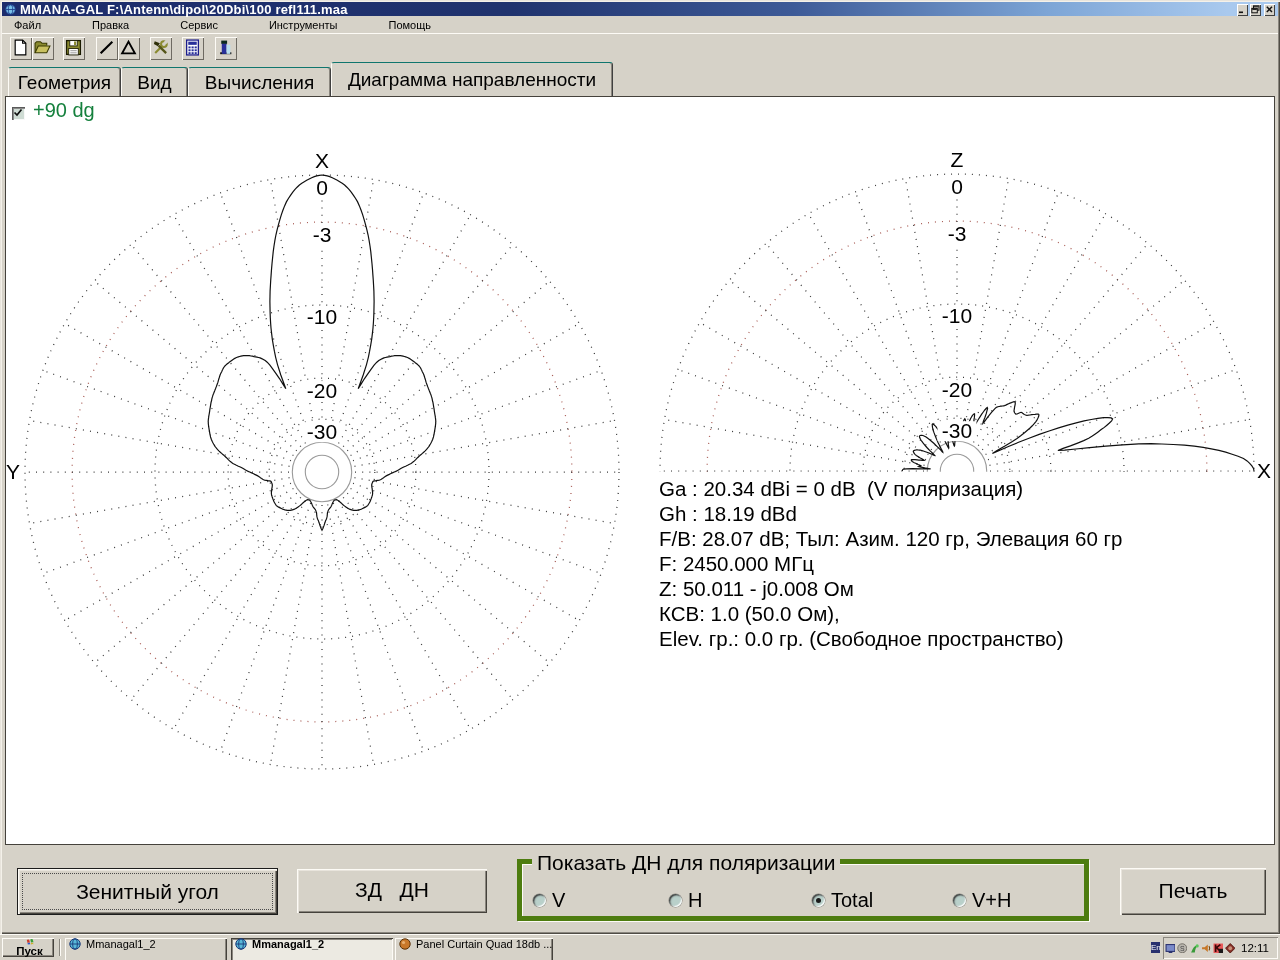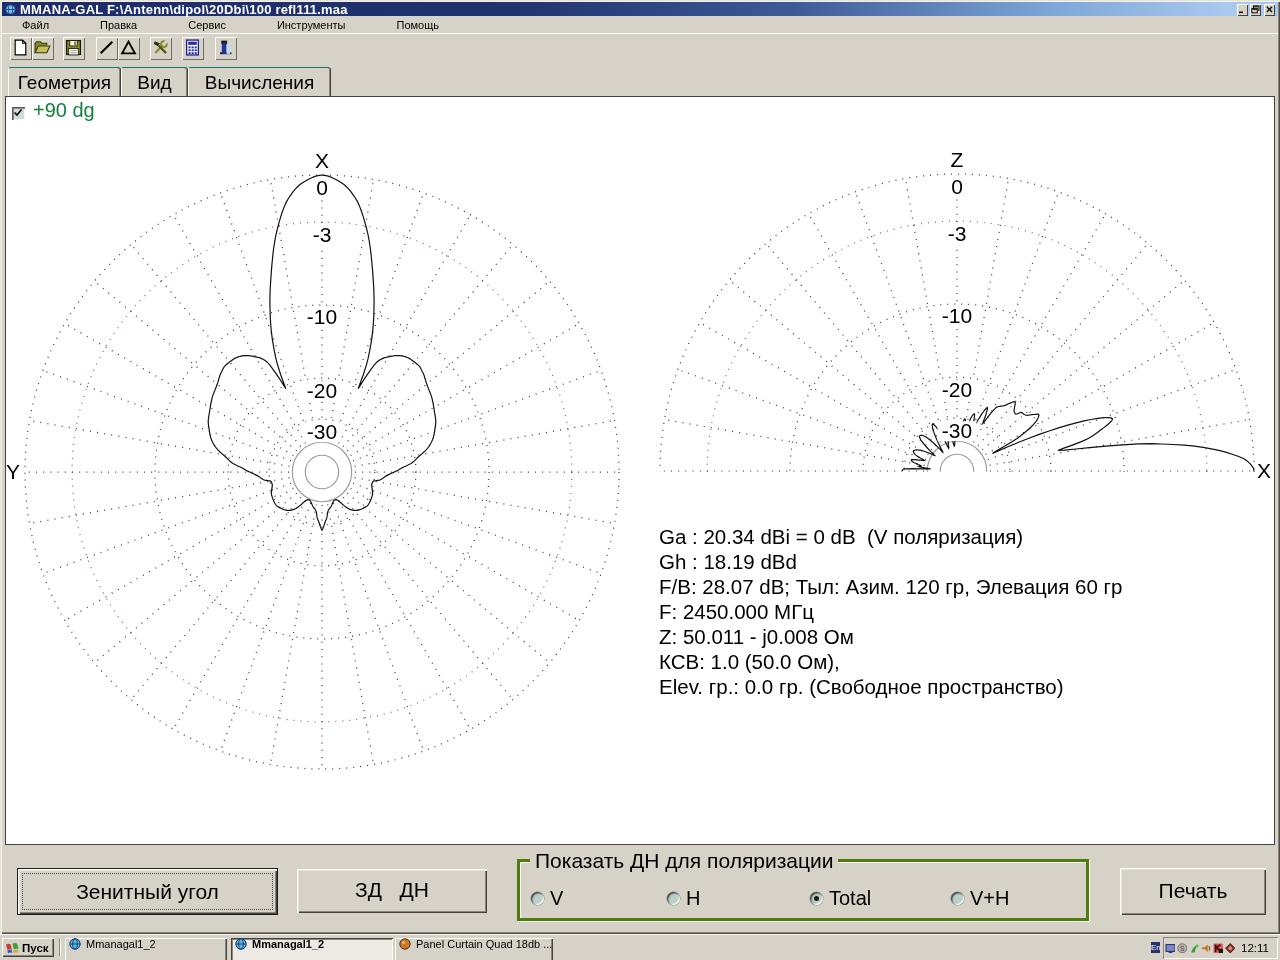--- a/index.html
+++ b/index.html
@@ -17,21 +17,21 @@
                 letter-spacing:0.2px; white-space:nowrap; line-height:15px; }
   #win-buttons { position:absolute; right:3px; top:2px; display:flex; gap:2px; }
   .winbtn { width:11px; height:12px; background:#d6d2c8; position:relative;
             box-shadow: inset 1px 1px 0 #ffffff, inset -1px -1px 0 #404040; }
   .winbtn svg { position:absolute; left:1px; top:1px; }
   #close-btn { margin-left:1px; }
   
   #menubar { position:absolute; left:2px; top:17px; width:1276px; height:16px;
              display:flex; align-items:center; }
   .menu-item { font-size:11px; color:#000; padding:0 8px; height:16px; line-height:16px;margin-left:35px; }
-  #menu-item-0 { margin-left:12px; }
+  #menu-item-0 { margin-left:4px; }
   
   #toolbar { position:absolute; left:2px; top:33px; width:1276px; height:29px;
              border-top:1px solid #fdfbf6; }
   .tbtn { position:absolute; top:3px; width:22px; height:23px; background:#d6d2c8;
           box-shadow: inset 1px 1px 0 #fdfbf6, inset -1px -1px 0 #6e6a62; }
   .tbtn svg { position:absolute; left:1.5px; top:1.5px; }
   
   #tabstrip { position:absolute; left:0; top:62px; width:1280px; height:34px; }
   .tab { position:absolute; bottom:0; background:#d6d2c8; text-align:center;
          font-size:19px; color:#000;
@@ -43,49 +43,49 @@
   
   #panel { position:absolute; left:5px; top:96px; width:1270px; height:749px;
            background:#ffffff; border:1px solid #45423c; }
   #plot-svg { position:absolute; left:0; top:0; }
   #ff-checkbox { position:absolute; left:6px; top:10px; width:13px; height:13px;
                  background:#cfdcd4;
                  box-shadow: inset 1px 1px 0 #5a5a5a, inset 2px 2px 0 #8a8a8a, inset -1px -1px 0 #f8f8f8; }
   #ff-checkbox svg { position:absolute; left:1px; top:1px; }
   #ff-checkbox-label { position:absolute; left:27px; top:2px; font-size:20px; color:#15803d; }
   #results { position:absolute; left:653px; top:379px; font-size:20.5px; color:#000;
-             line-height:25px; white-space:pre;margin-top:48px; }
+             line-height:25px; white-space:pre; }
   
   #bottombar { position:absolute; left:0; top:846px; width:1280px; height:86px; }
   .pushbtn { position:absolute; background:#d6d2c8; font-size:21px; color:#000;
              text-align:center; white-space:pre; }
   .pushbtn .bevel { position:absolute; left:0; top:0; right:0; bottom:0;
              box-shadow: inset 1px 1px 0 #fdfbf6, inset 2px 2px 0 #e8e4dc, inset -1px -1px 0 #45423c, inset -2px -2px 0 #8a867e; }
   #btn-zenith { left:17px; top:22px; width:261px; height:47px; line-height:45px; border:1px solid #1c1c1c; }
   #btn-zenith .focus { position:absolute; left:4px; top:4px; right:4px; bottom:4px;
                        border:1px dotted #4a4a4a; }
   #btn-3d { left:297px; top:23px; width:190px; height:44px; line-height:42px; }
   #btn-print { left:1120px; top:22px; width:146px; height:47px; line-height:45px; }
   #polar-group { position:absolute; left:517px; top:13px; width:572px; height:62px;
-                 border:3px solid #4d7c0f; box-shadow: 1px 1px 0 #fdfbf6, inset 1px 1px 0 #fdfbf6; }
+                 border:5px solid #4d7c0f; box-shadow: 1px 1px 0 #fdfbf6, inset 1px 1px 0 #fdfbf6; }
   #polar-group-label { position:absolute; left:10px; top:-13px; background:#d6d2c8;
                        padding:0 5px; font-size:21px; }
   .radio-opt { position:absolute; top:26px; height:20px; display:flex; align-items:center; }
   .radio-circle { width:13px; height:13px; border-radius:50%; background:#b9d0ca;
                   box-shadow: inset 1.2px 1.2px 1.5px #3a3a3a, inset -1px -1px 1px #ffffff, 0 0 0 0.5px #8a867e;
                   position:relative; }
   .radio-circle.sel::after { content:""; position:absolute; left:4px; top:4px; width:5px; height:5px;
                   border-radius:50%; background:#1a1a1a; }
   .radio-label { font-size:20px; margin-left:6px; }
   
   #taskbar { position:absolute; left:0; top:934px; width:1280px; height:26px;
              background:#d6d2c8; border-top:1px solid #fdfbf6; }
   #start-btn { position:absolute; left:2px; top:3px; width:52px; height:19px; background:#d6d2c8;
                box-shadow: inset 1px 1px 0 #fdfbf6, inset -1px -1px 0 #45423c, inset -2px -2px 0 #8a867e;
-               display:flex; align-items:center; }
+               display:flex; align-items:center;flex-direction:column; }
   #start-btn svg { margin-left:3px; }
   #start-label { font-size:11.5px; font-weight:bold; margin-left:3px; }
   #tb-divider { position:absolute; left:59px; top:4px; width:2px; height:17px;
                 border-left:1px solid #8a867e; border-right:1px solid #fdfbf6; }
   .taskbtn { position:absolute; top:2.5px; height:30px; background:#d6d2c8; display:flex;
              font-size:11px; overflow:hidden;
              box-shadow: inset 1px 1px 0 #fdfbf6, inset -1px -1px 0 #45423c, inset -2px -2px 0 #8a867e; }
   .taskbtn svg { flex:0 0 auto; margin-left:4px; }
   .taskbtn span { margin-left:5px; white-space:nowrap; }
   .taskbtn.pressed { background:#eceae2; font-weight:bold;
@@ -204,20 +204,21 @@
           <rect x="4.5" y="4" width="4.5" height="10" fill="#28309a"></rect>
           <rect x="9" y="5.5" width="3.5" height="8.5" fill="#b8e0f0"></rect>
           <rect x="4" y="1.5" width="5.5" height="3" fill="#0a2a20"></rect>
         </svg>
       </div>
     </div>
   <div id="tabstrip">
       <div class="tab inactive" style="left: 8px; width: 113px;">Геометрия</div>
       <div class="tab inactive" style="left: 121px; width: 67px;">Вид</div>
       <div class="tab inactive" style="left: 188px; width: 143px;">Вычисления</div>
+      <div class="tab active" style="left: 331px; width: 282px;">Диаграмма направленности</div>
     </div>
 
   <div id="panel">
     <svg id="plot-svg" width="1268" height="748" viewBox="0 0 1268 748">
         <g>
           <circle cx="316" cy="375" r="297" fill="none" stroke="#3a3a3a" stroke-width="1.25" stroke-dasharray="1 6"></circle>
           <circle cx="316" cy="375" r="249.89435706862295" fill="none" stroke="#a85c55" stroke-width="1.25" stroke-dasharray="1 6"></circle>
           <circle cx="316" cy="375" r="167.01537358153368" fill="none" stroke="#3a3a3a" stroke-width="1.25" stroke-dasharray="1 6"></circle>
           <circle cx="316" cy="375" r="93.91964650700086" fill="none" stroke="#3a3a3a" stroke-width="1.25" stroke-dasharray="1 6"></circle>
           <circle cx="316" cy="375" r="52.81489847815601" fill="none" stroke="#3a3a3a" stroke-width="1.25" stroke-dasharray="1 6"></circle>

